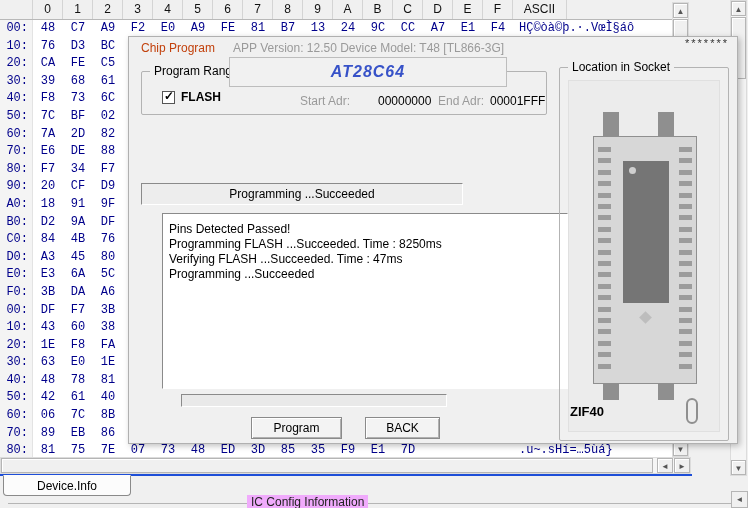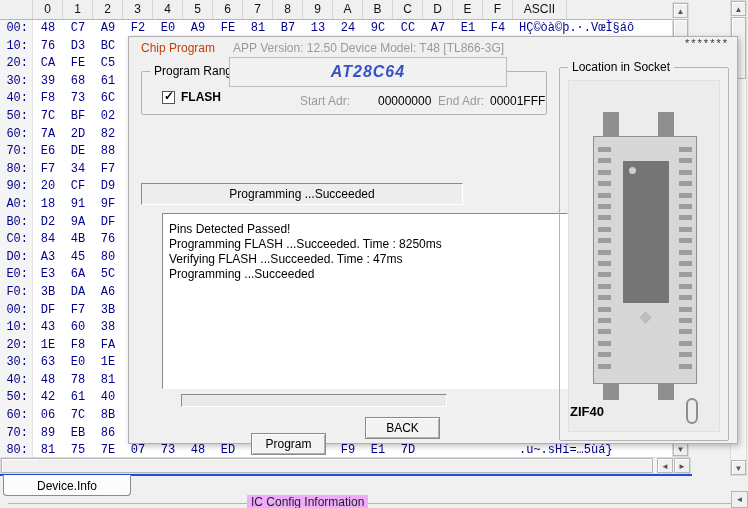--- a/index.html
+++ b/index.html
@@ -59,21 +59,21 @@
   .adr-value{position:absolute;top:22px;font-size:12px;color:#000;white-space:nowrap;}
   .lbl-start{left:158px;} .val-start{left:236px;text-align:center;}
   .lbl-end{left:296px;} .val-end{left:348px;}
 
   .status-bar{position:absolute;left:12px;top:146px;width:322px;height:22px;background:#ededed;border-top:1px solid #8a8a8a;border-left:1px solid #8a8a8a;border-bottom:1px solid #ffffff;border-right:1px solid #ffffff;box-sizing:border-box;display:flex;align-items:center;justify-content:center;font-size:12px;color:#000;}
   .btn{position:absolute;background:#f3f3f3;border:1px solid #8a8a8a;box-shadow:inset 1px 1px 0 #ffffff,inset -1px -1px 0 #b0b0b0;font-size:12px;color:#000;font-family:"Liberation Sans",sans-serif;padding:0;}
   .save-log{left:338px;top:146px;width:80px;height:23px;}
   .log-box{position:absolute;left:12px;top:176px;width:406px;height:176px;background:#ffffff;border-top:1px solid #8a8a8a;border-left:1px solid #8a8a8a;border-bottom:1px solid #ffffff;border-right:1px solid #ffffff;box-sizing:border-box;padding:8px 6px;font-size:12px;line-height:15px;color:#000;overflow:hidden;margin-left:21px;}
   .progress{position:absolute;left:52px;top:357px;width:266px;height:13px;background:#e9e9e9;border-top:1px solid #8a8a8a;border-left:1px solid #8a8a8a;border-bottom:1px solid #ffffff;border-right:1px solid #ffffff;box-sizing:border-box;}
   .progress-fill{height:100%;background:#2f7d2f;width:0%;}
-  .program-btn{left:122px;top:380px;width:75px;height:22px;margin-top:16px;}
+  .program-btn{left:122px;top:380px;width:91px;height:22px;}
   .back-btn{left:236px;top:380px;width:75px;height:22px;}
 
   
   .socket-group{left:430px;top:30px;width:170px;height:374px;}
   .socket-inner{position:absolute;left:8px;top:12px;right:8px;bottom:8px;background:#ececec;border:1px solid #e0e0e0;}
   .sock-tab{position:absolute;width:16px;height:26px;background:#8f8f8f;}
   .tt1{left:43px;top:44px;} .tt2{left:98px;top:44px;}
   .bt1{left:43px;top:306px;} .bt2{left:98px;top:306px;}
   .socket-body{position:absolute;left:33px;top:68px;width:104px;height:248px;background:#d7d7d7;border:1px solid #8f8f8f;box-sizing:border-box;}
   .pin{position:absolute;width:13px;height:5px;background:#9c9c9c;}

